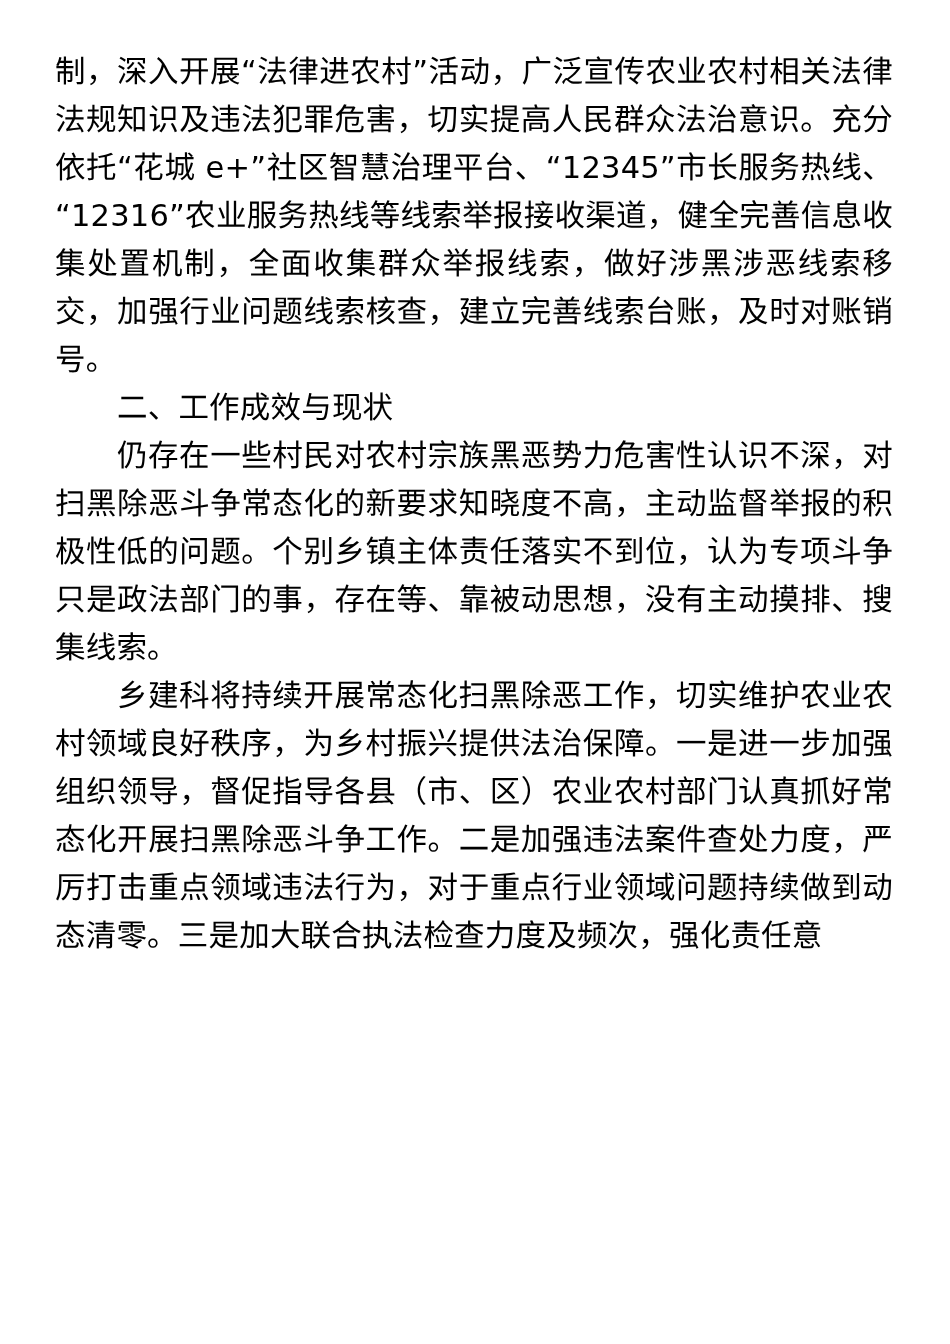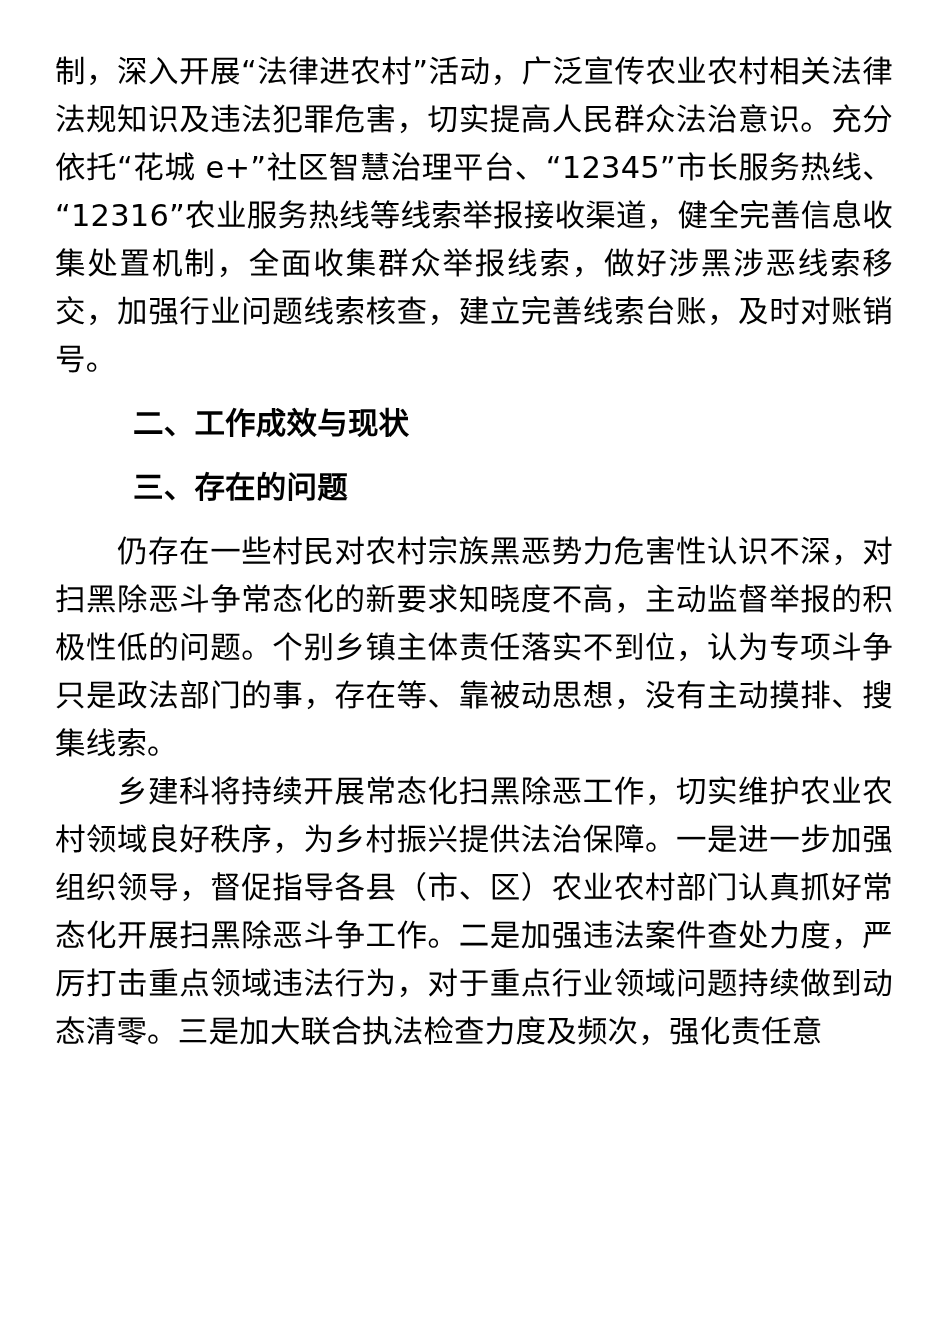--- a/index.html
+++ b/index.html
@@ -42,42 +42,41 @@
     word-break: break-all;
     color: #000000;
   }
 
   .para.indent {
     text-indent: 62px;
   }
 
   
   .heading {
-    margin: 16px;
+    margin: 0;
     font-size: 30.5px;
     line-height: 48px;
     letter-spacing: 0.2px;
     text-indent: 62px;
-    font-weight: 700;
+    font-weight: 400;
     color: #000000;
     white-space: nowrap;
   }
 </style>
 </head>
 <body>
 
 <div class="page">
   <div class="doc-body">
 
     <p class="para">制，深入开展“法律进农村”活动，广泛宣传农业农村相关法律法规知识及违法犯罪危害，切实提高人民群众法治意识。充分依托“花城 e+”社区智慧治理平台、“12345”市长服务热线、“12316”农业服务热线等线索举报接收渠道，健全完善信息收集处置机制，全面收集群众举报线索，做好涉黑涉恶线索移交，加强行业问题线索核查，建立完善线索台账，及时对账销号。</p>
 
     <h2 class="heading">二、工作成效与现状</h2>
 
 
-    <h2 class="heading">三、存在的问题</h2>
 
     <p class="para indent">仍存在一些村民对农村宗族黑恶势力危害性认识不深，对扫黑除恶斗争常态化的新要求知晓度不高，主动监督举报的积极性低的问题。个别乡镇主体责任落实不到位，认为专项斗争只是政法部门的事，存在等、靠被动思想，没有主动摸排、搜集线索。</p>
 
 
     <p class="para indent">乡建科将持续开展常态化扫黑除恶工作，切实维护农业农村领域良好秩序，为乡村振兴提供法治保障。一是进一步加强组织领导，督促指导各县（市、区）农业农村部门认真抓好常态化开展扫黑除恶斗争工作。二是加强违法案件查处力度，严厉打击重点领域违法行为，对于重点行业领域问题持续做到动态清零。三是加大联合执法检查力度及频次，强化责任意</p>
 
   </div>
 </div>
 
 </body></html>

